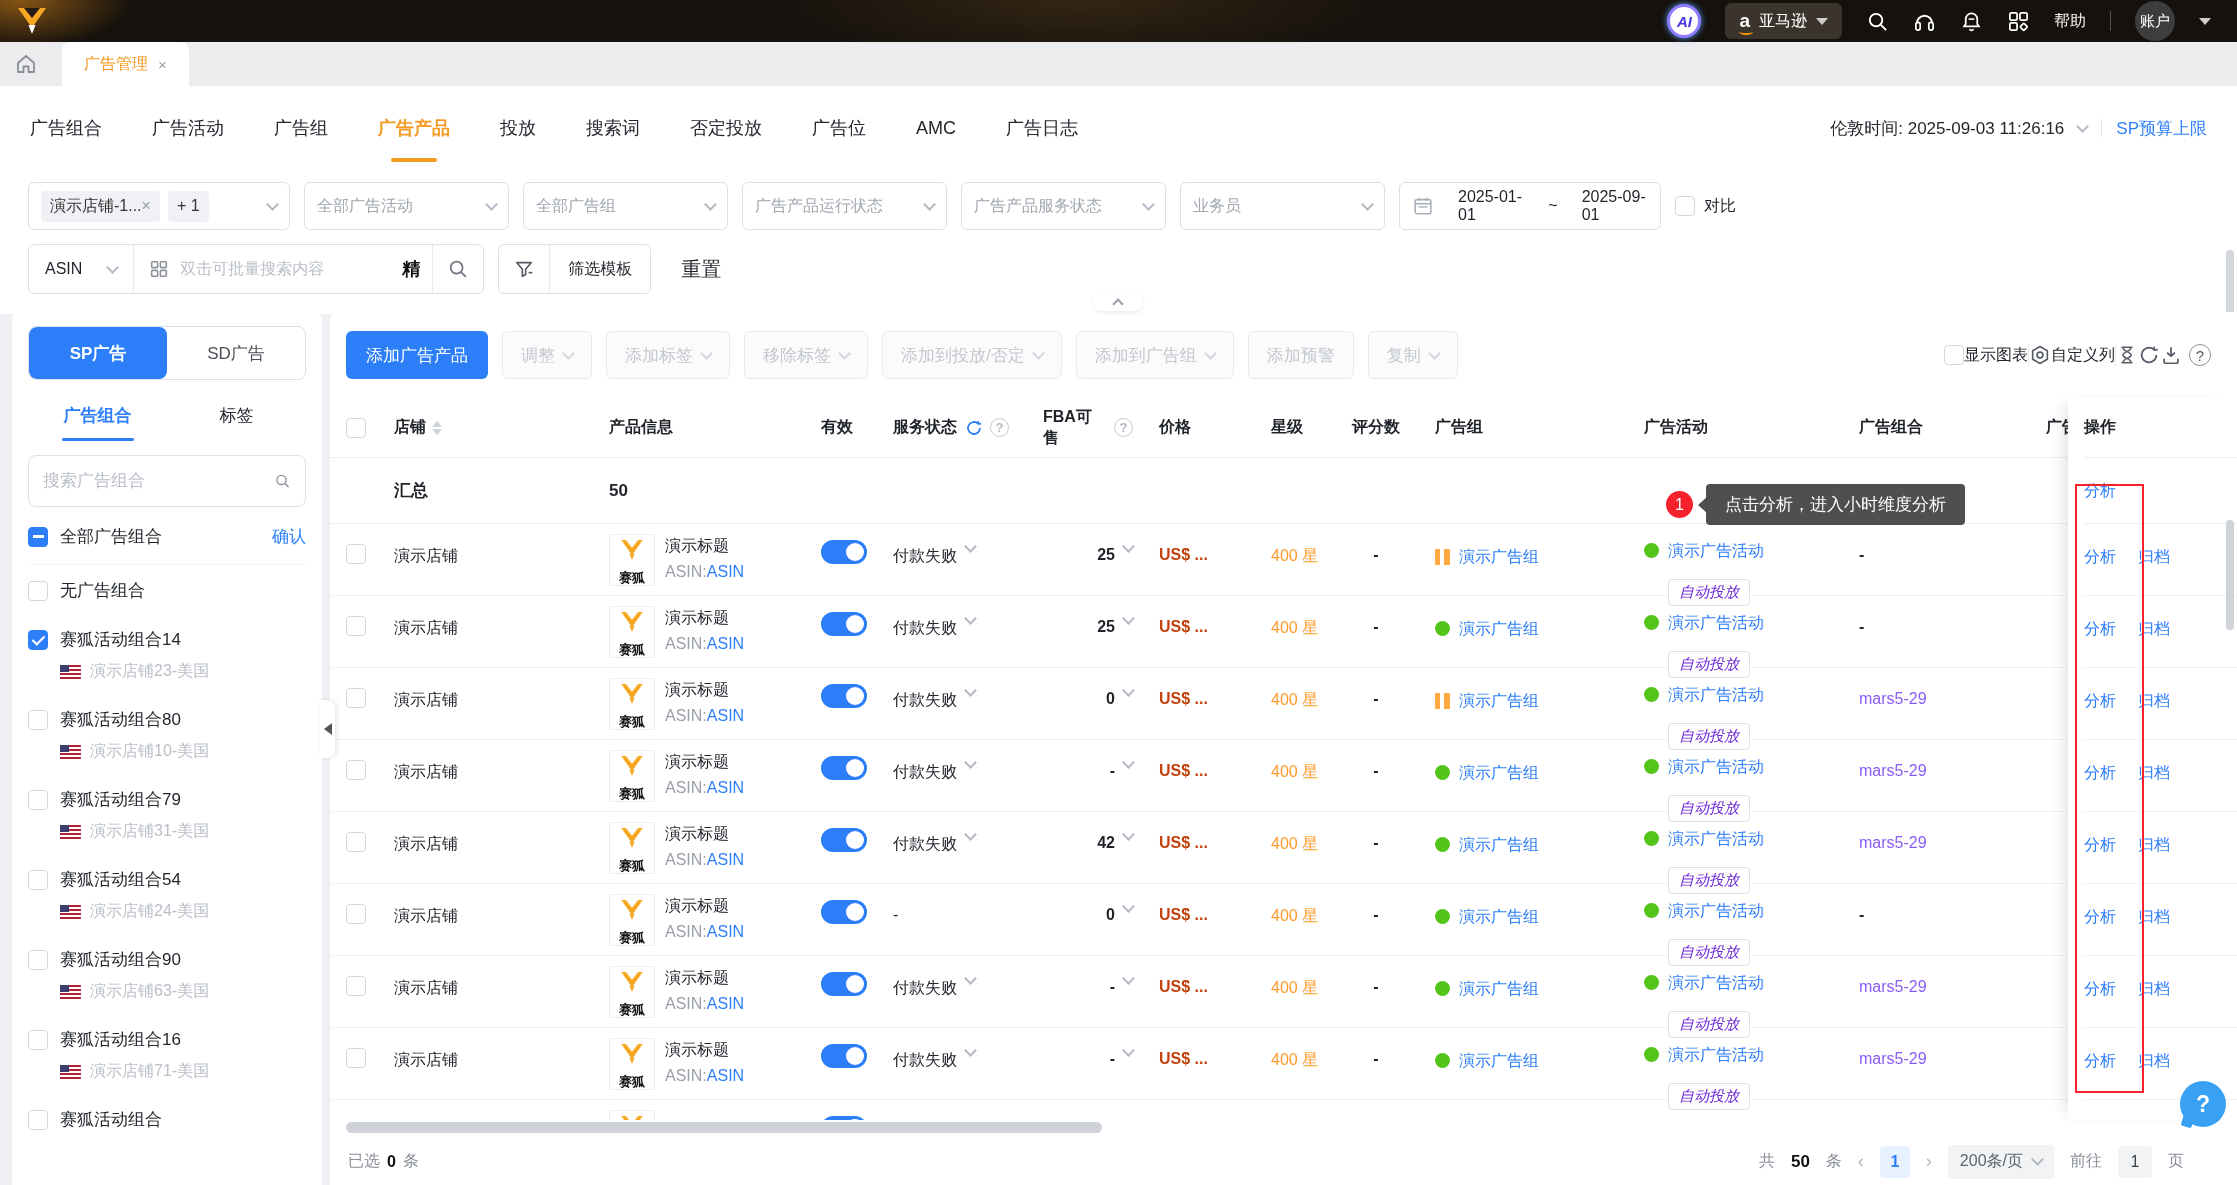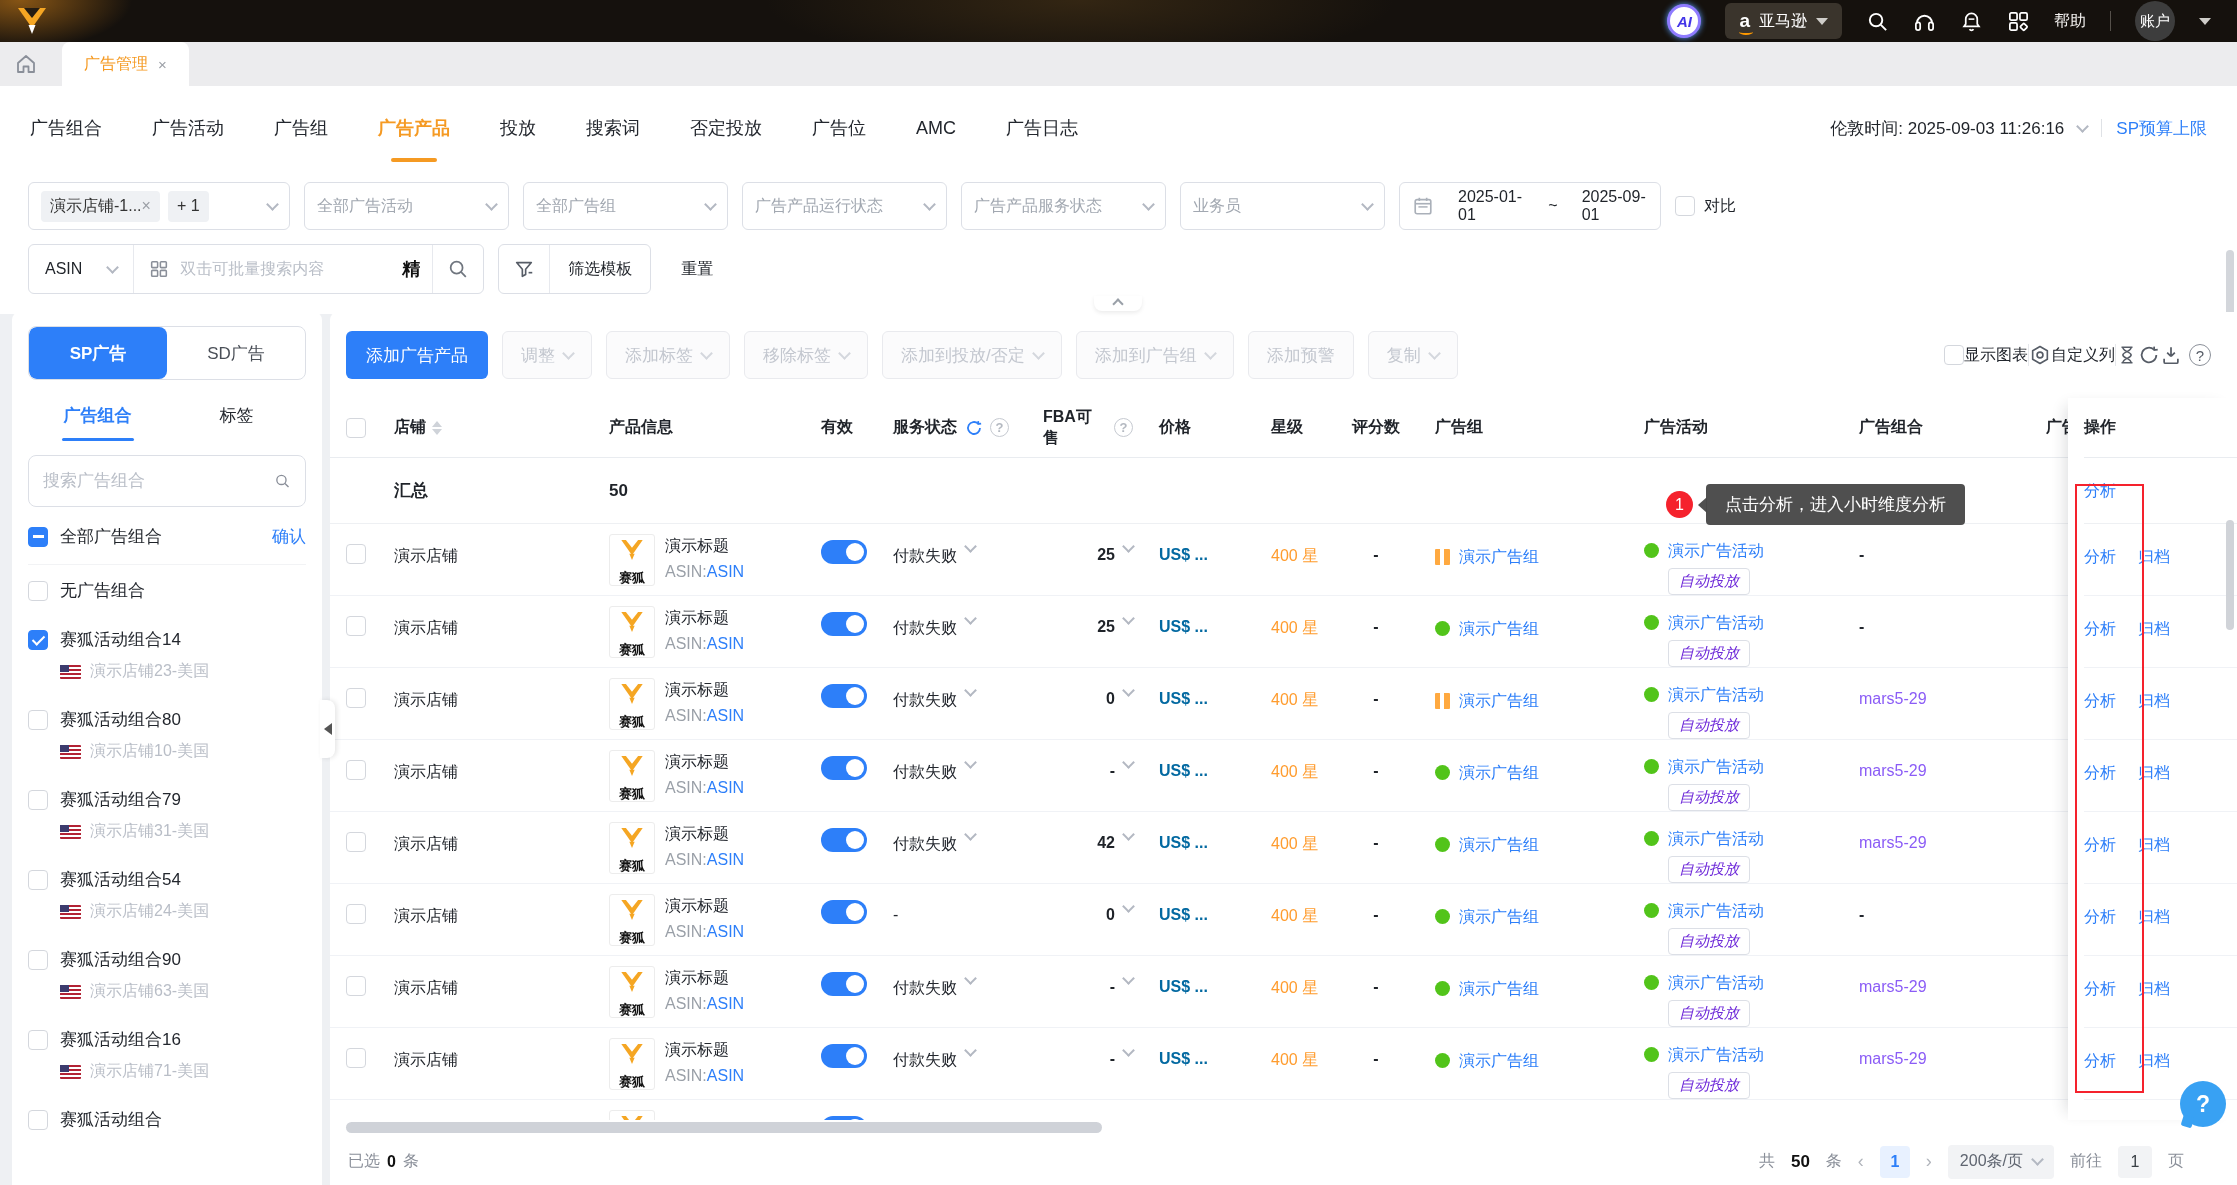--- a/index.html
+++ b/index.html
@@ -51,21 +51,21 @@
   .datebox{width:262px;gap:24px;font-size:16px;color:#1f2329;}
   .cmp{display:flex;align-items:center;gap:9px;font-size:16px;color:#1f2329;}
   .searchgrp{height:50px;border:1px solid #dcdfe6;border-radius:6px;display:flex;align-items:center;}
   .sg-type{display:flex;align-items:center;gap:26px;padding:0 16px;font-size:16px;color:#1f2329;}
   .vdiv{width:1px;height:100%;background:#e7e9ee;}
   .sg-input{border:none;outline:none;font-size:16px;width:210px;color:#333;}
   .sg-input::placeholder{color:#b9bec7;}
   .exact{font-weight:700;font-size:18px;color:#111;padding:0 12px;}
   .icon-g{width:22px;height:22px;flex:none;}
   .tmpl-label{font-size:16px;color:#1f2329;padding:0 18px;}
-  .reset{font-size:16px;color:#1f2329;margin-left:16px;}
+  .reset{font-size:20px;color:#1f2329;margin-left:16px;}
   .collapse-pill{position:absolute;left:1094px;top:296px;width:48px;height:15px;background:#fff;border-radius:0 0 8px 8px;box-shadow:0 2px 4px rgba(0,0,0,.08);display:flex;align-items:flex-start;justify-content:center;z-index:6;}
   .chev-up{display:inline-block;width:8px;height:8px;border-right:2px solid #9aa0a8;border-bottom:2px solid #9aa0a8;transform:rotate(-135deg);margin-top:4px;}
   
   .sidebar{position:absolute;left:12px;top:312px;bottom:0;width:310px;background:#fff;border-radius:8px 8px 0 0;padding:14px 16px;overflow:hidden;}
   .seg{display:flex;height:54px;border:1px solid #dcdfe6;border-radius:8px;overflow:hidden;}
   .seg > div{flex:1;display:flex;align-items:center;justify-content:center;font-size:17px;}
   .seg .on{background:#2d7ff9;color:#fff;font-weight:700;border-radius:8px;}
   .seg .off{color:#4a4f57;}
   .sb-tabs{display:flex;margin-top:14px;}
   .sb-tab{flex:1;text-align:center;font-size:17px;color:#23272e;padding:10px 0 14px;position:relative;}
@@ -135,29 +135,29 @@
   .thumb .fx{font-size:13px;font-weight:700;color:#111;line-height:13px;}
   .pinfo{margin-left:10px;display:flex;flex-direction:column;gap:6px;padding-top:2px;}
   .ptitle{font-size:16px;color:#23272e;line-height:20px;}
   .pasin{font-size:16px;line-height:20px;}
   .pasin .k{color:#9aa0a8;}
   .pasin .v{color:#2d7ff9;}
   .switch{width:46px;height:24px;border-radius:12px;background:#2d7ff9;position:relative;flex:none;}
   .switch::after{content:"";position:absolute;right:3px;top:3px;width:18px;height:18px;border-radius:50%;background:#fff;}
   .srv-txt{font-size:16px;color:#23272e;margin-right:9px;}
   .fba-v{font-size:16px;font-weight:700;color:#1f2329;margin-right:9px;}
-  .price-v{font-size:16px;font-weight:700;color:#0369a1;}
+  .price-v{font-size:16px;font-weight:700;color:#c2410c;}
   .stars-v{font-size:16px;color:#ff9c2e;}
   .rate-v{font-size:16px;font-weight:700;}
   .gicon{width:15px;height:15px;margin-right:9px;margin-top:3px;flex:none;}
   .gicon.paused{height:16px;background:linear-gradient(90deg,#ffa940 0 5px,#fff 5px 9px,#ffa940 9px 14px);border-radius:1px;}
   .gicon.running{border-radius:50%;background:#52c41a;}
   .dot{width:15px;height:15px;border-radius:50%;background:#52c41a;margin-right:9px;margin-top:3px;flex:none;}
   .linktxt{font-size:16px;color:#2d7ff9;line-height:21px;}
-  .cmp-col{display:flex;flex-direction:column;gap:7px;}
+  .cmp-col{display:flex;flex-direction:column;gap:18px;}
   .cmp-top{display:flex;}
   .tag{border:1px solid #dcdfe6;border-radius:4px;padding:3px 10px;font-size:15px;color:#6d28d9;width:max-content;margin-left:24px;background:#fff;font-style:italic;}
   .pf-v{font-size:16px;}
   .pf-v.link{color:#8b5cf6;}
   .pf-v.dash{color:#23272e;font-weight:700;}
   
   .fixedcol{position:absolute;top:86px;right:0;width:169px;height:722px;background:#fff;box-shadow:-10px 0 14px -8px rgba(31,35,41,.16);padding-left:16px;overflow:hidden;z-index:3;}
   .fc-head{height:60px;display:flex;align-items:center;font-weight:700;font-size:16px;border-bottom:1px solid #e9ecf0;}
   .fc-sum{height:66px;display:flex;align-items:center;border-bottom:1px solid #eef0f3;}
   .fc-cell{height:72px;display:flex;align-items:flex-start;padding-top:22px;gap:22px;border-bottom:1px solid #f0f2f6;}

